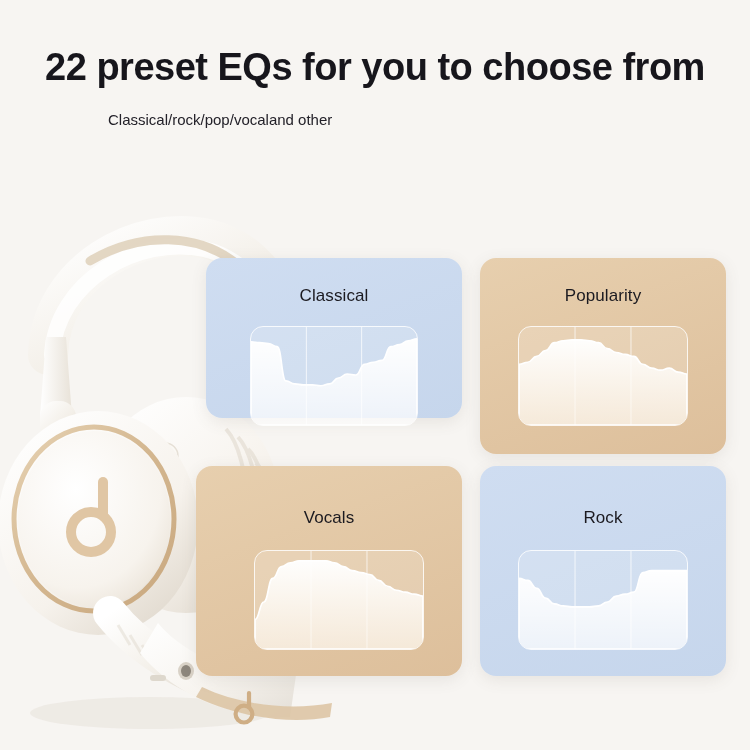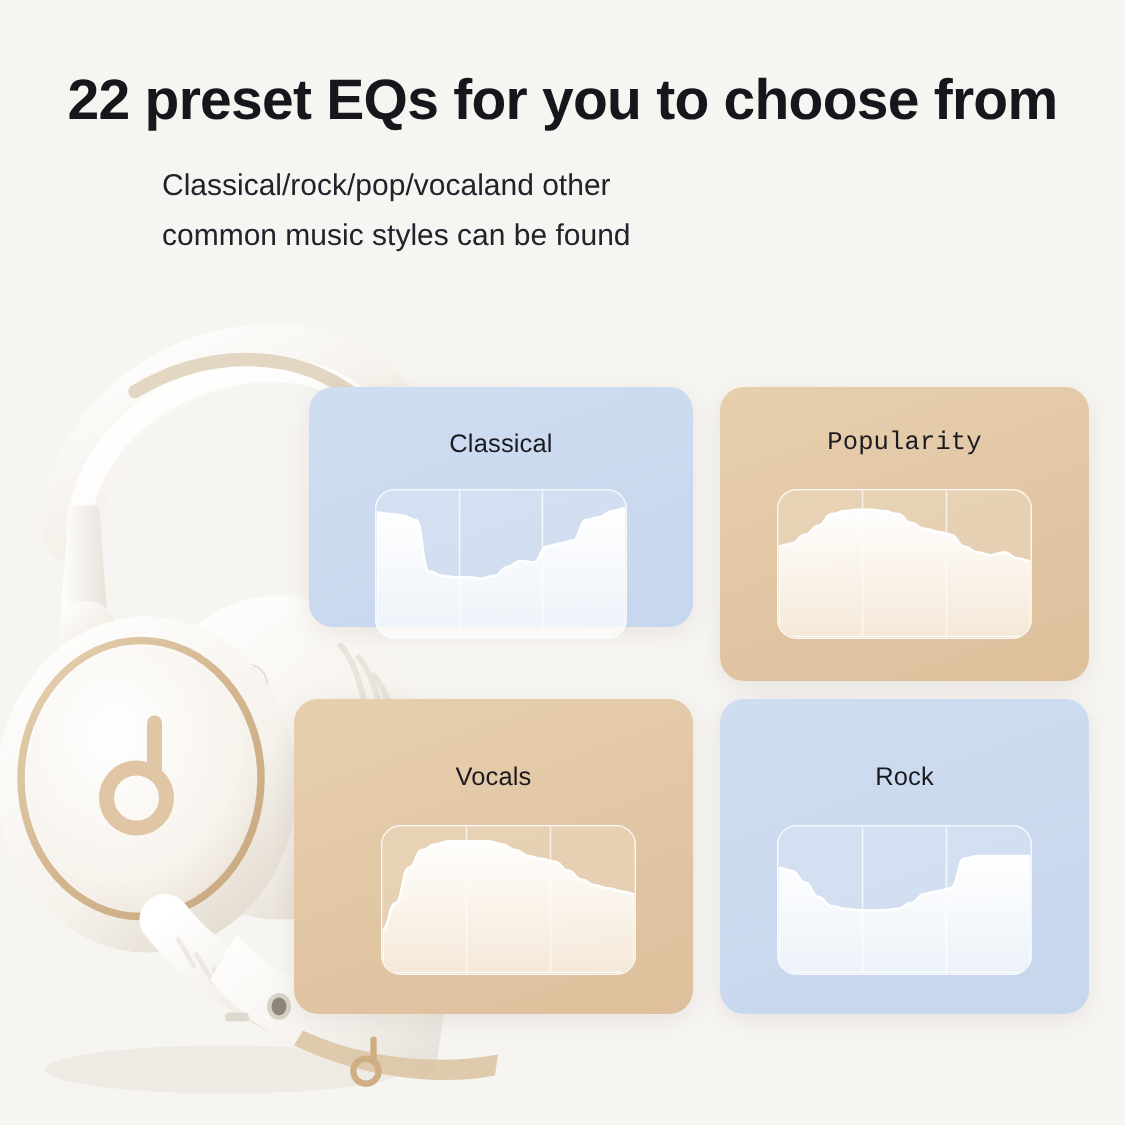--- a/index.html
+++ b/index.html
@@ -27,21 +27,21 @@
     text-align: center;
     font-size: 38px;
     font-weight: 700;
     letter-spacing: -0.5px;
     color: #17161c;
   }
   .subline {
     position: absolute;
     left: 108px;
     top: 108px;
-    font-size: 20px;
+    font-size: 15px;
     line-height: 1.65;
     color: #232129;
     font-weight: 400;
   }
 
   
   .headphone {
     position: absolute;
     left: -10px;
     top: 205px;
@@ -72,21 +72,21 @@
     overflow: hidden;
   }
   .eq-svg { display: block; width: 100%; height: 100%; }
 
   
   .card-blue  { background: linear-gradient(160deg,#cfddf1 0%, #c6d6ec 100%); }
   .card-tan   { background: linear-gradient(160deg,#e7cfae 0%, #ddbf9b 100%); }
 
   
   #card-classical  { left: 206px; top: 258px;  width: 256px; height: 160px; }
-  #card-popularity { left: 480px; top: 258px;  width: 246px; height: 196px; font-family: Liberation Mono, monospace; }
+  #card-popularity { left: 480px; top: 258px;  width: 246px; height: 196px; }
   #card-vocals     { left: 196px; top: 466px;  width: 266px; height: 210px; z-index: 5; }
   #card-rock       { left: 480px; top: 466px;  width: 246px; height: 210px; }
 
   #card-classical  .card-title { top: 28px; }
   #card-popularity .card-title { top: 28px; }
   #card-vocals     .card-title { top: 42px; }
   #card-rock       .card-title { top: 42px; }
 
   #card-classical  .eq-box { left: 44px; top: 68px;  width: 168px; height: 100px; }
   #card-popularity .eq-box { left: 38px; top: 68px;  width: 170px; height: 100px; }
@@ -94,21 +94,20 @@
   #card-rock       .eq-box { left: 38px; top: 84px;  width: 170px; height: 100px; }
 </style>
 </head>
 <body>
 
 <div class="page">
 
   <div class="headline">22 preset EQs for you to choose from</div>
   <div class="subline">
     <div>Classical/rock/pop/vocaland other</div>
-    <div>common music styles can be found</div>
   </div>
 
   <div class="headphone">
     <svg viewBox="0 0 400 540" width="400" height="540">
       <defs>
         <linearGradient id="shellG" x1="0" y1="0" x2="1" y2="1">
           <stop offset="0%" stop-color="#ffffff"></stop>
           <stop offset="55%" stop-color="#f7f4ef"></stop>
           <stop offset="100%" stop-color="#e3ded6"></stop>
         </linearGradient>

